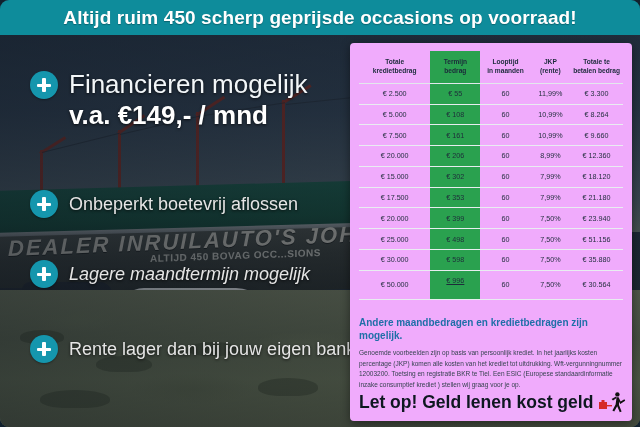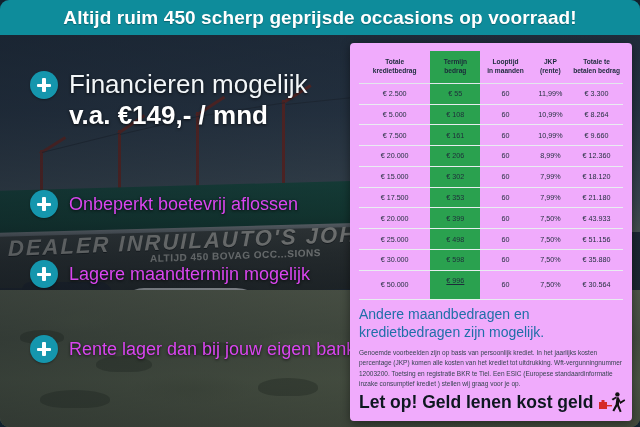--- a/index.html
+++ b/index.html
@@ -131,35 +131,35 @@
     background: #1596ad;
     position: relative;
     box-shadow: 0 1px 2px rgba(0,0,0,.35);
   }
   .plus-icon:before, .plus-icon:after {
     content: ""; position: absolute; background: #ffffff; border-radius: 1px;
   }
   .plus-icon:before { left: 7px; top: 12.5px; width: 14px; height: 3.4px; }
   .plus-icon:after  { left: 12.3px; top: 7px; width: 3.4px; height: 14px; }
 
-  .feat-text { color: #d946ef; text-shadow: 0 1px 3px rgba(0,0,0,.75); }
+  .feat-text { color: #e5e5e5; text-shadow: 0 1px 3px rgba(0,0,0,.75); }
 
   .headline-block { position: absolute; left: 30px; top: 8px; width: 316px; margin-top: 28px; }
   .headline-row { display: flex; align-items: center; gap: 11px; }
   .headline-l1 {
     color: #f2f6f8; font-size: 26px; font-weight: 400; line-height: 1.06;
     white-space: nowrap; text-shadow: 0 1px 3px rgba(0,0,0,.7);
   }
   .headline-l2 {
     margin-top: 2px; margin-left: 39px;
     color: #ffffff; font-size: 26px; font-weight: 700; line-height: 1.08;
     white-space: nowrap; text-shadow: 0 1px 3px rgba(0,0,0,.7);
   }
   .feat-1 { left: 30px; top: 155px; }
-  .feat-2 { left: 30px; top: 225px; }
+  .feat-2 { left: 30px; top: 225px; font-style: italic; }
   .feat-3 { left: 30px; top: 300px; }
   .feat-1 .feat-text, .feat-2 .feat-text, .feat-3 .feat-text {
     font-size: 18px; font-weight: 400; white-space: nowrap;
   }
 
   
   .card {
     position: absolute; left: 350px; top: 43px; width: 282px; height: 378px;
     background: #f0abfc;
     border-radius: 4px;
@@ -193,22 +193,22 @@
 
   th.hl {
     background: #2aa14f; color: #ffffff; border-bottom: none;
   }
   td.hl {
     background: #2aa14f; color: #ffffff; font-weight: 400; border-bottom: none;
   }
   table.rates tr:last-child td.hl { padding-bottom: 14px; text-decoration: underline; }
 
   .card-note-title {
-    margin-top: 5px;
-    font-size: 14px; font-weight: 400; color: #1f6fa8;
+    margin-top: 16px;
+    font-size: 10px; font-weight: 700; color: #1f6fa8;
     line-height: 1.3;
   }
   .card-note-body {
     margin-top: 6px;
     font-size: 6.5px; color: #35434f; line-height: 1.62;
     text-align: left;
   }
   .warn-row {
     position: absolute; left: 9px; bottom: 8px;
     display: flex; align-items: center; gap: 5px;
@@ -362,21 +362,21 @@
             <td class="c1 hl">€ 353</td>
             <td class="c2">60</td>
             <td class="c3">7,99%</td>
             <td class="c4">€ 21.180</td>
           </tr>
           <tr>
             <td class="c0">€ 20.000</td>
             <td class="c1 hl">€ 399</td>
             <td class="c2">60</td>
             <td class="c3">7,50%</td>
-            <td class="c4">€ 43.933</td>
+            <td class="c4">€ 23.940</td>
           </tr>
           <tr>
             <td class="c0">€ 25.000</td>
             <td class="c1 hl">€ 498</td>
             <td class="c2">60</td>
             <td class="c3">7,50%</td>
             <td class="c4">€ 51.156</td>
           </tr>
           <tr>
             <td class="c0">€ 30.000</td>

